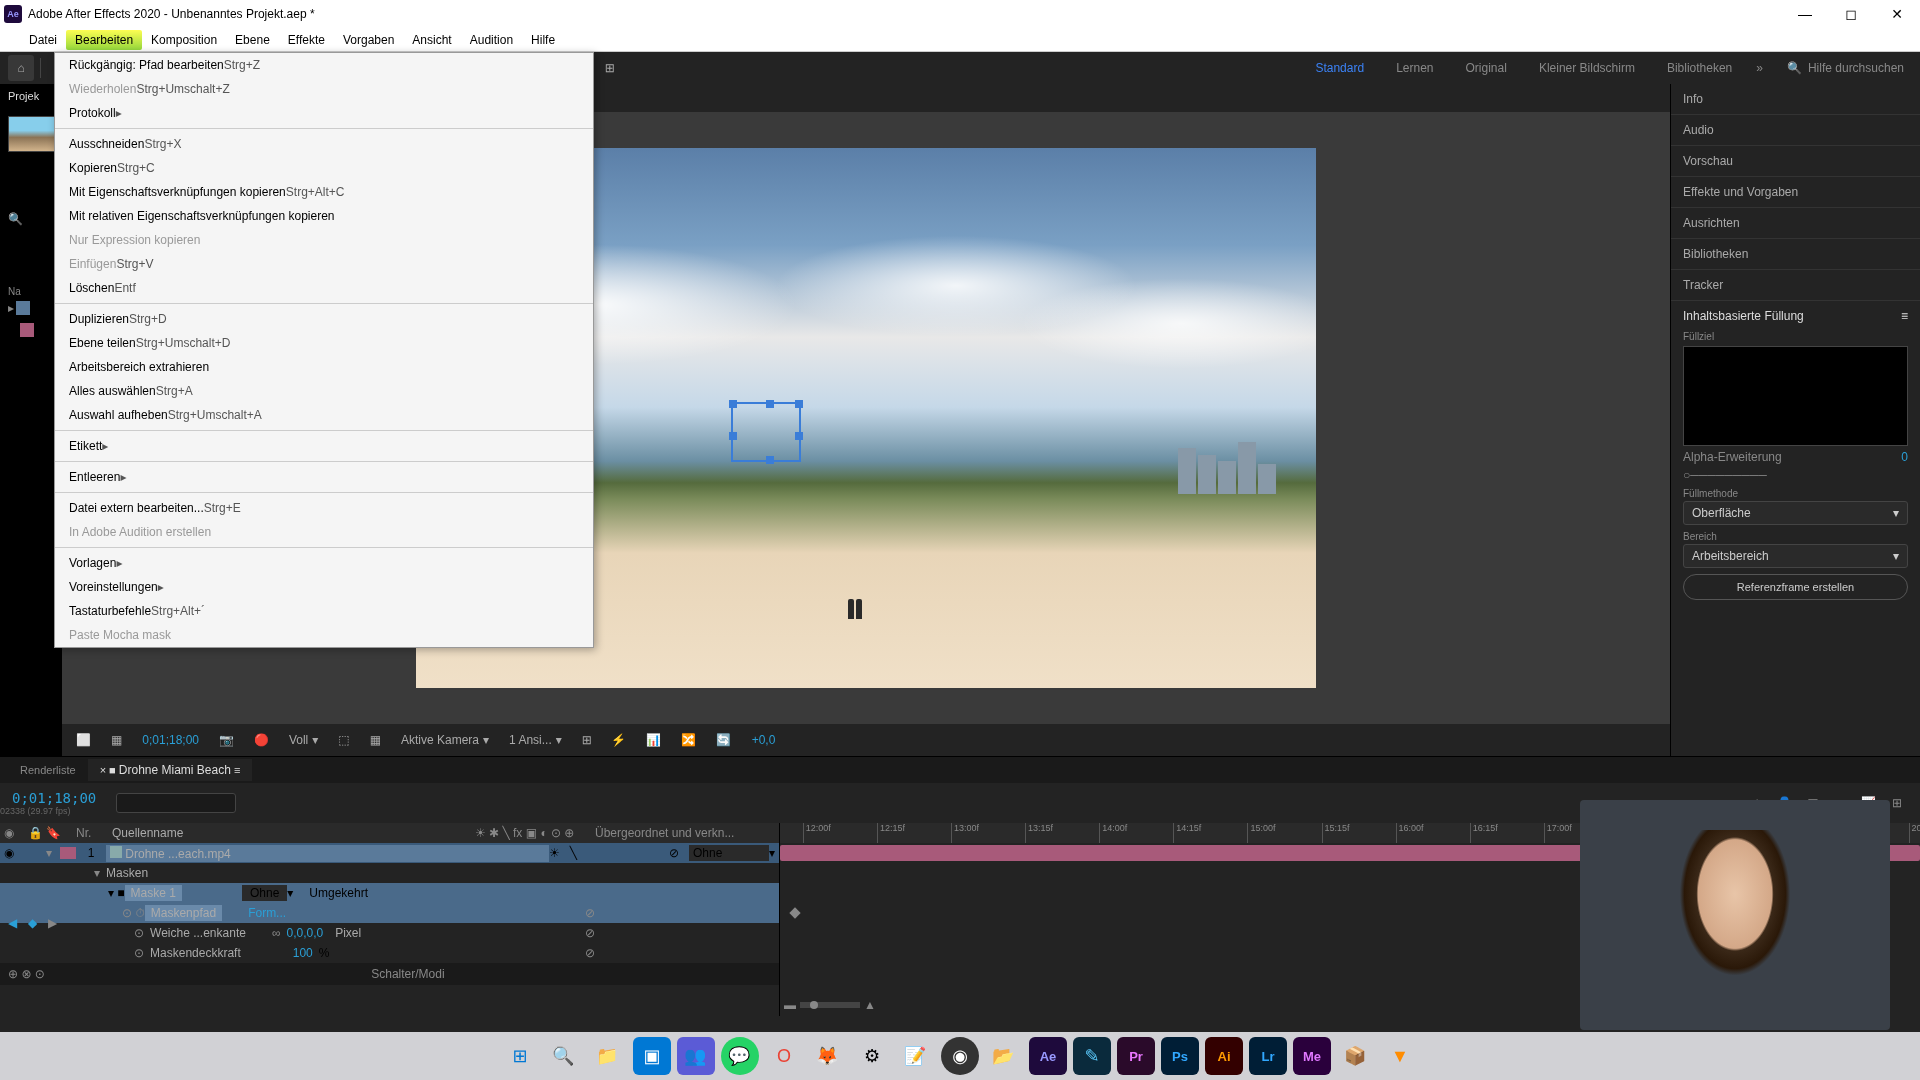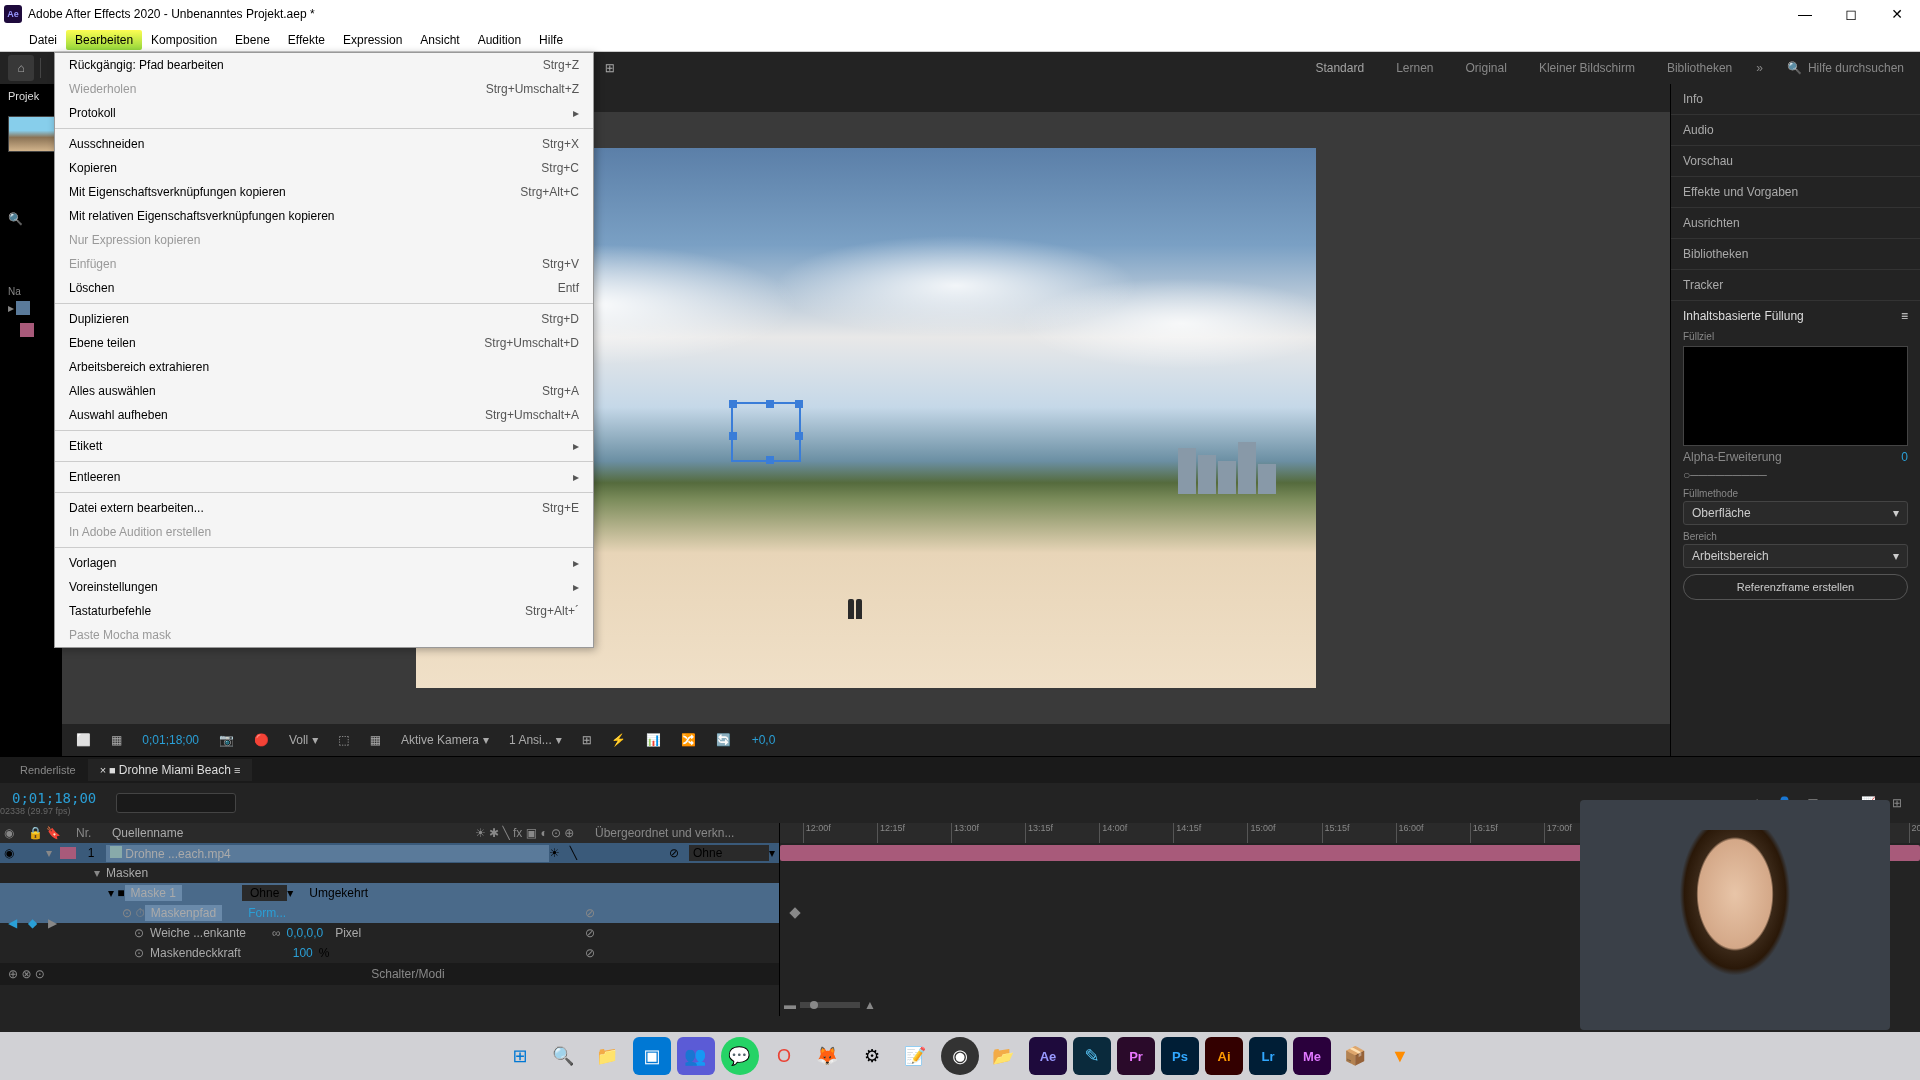--- a/index.html
+++ b/index.html
@@ -12,34 +12,34 @@
 .win-controls{position:absolute;right:0;top:0;display:flex}
 .win-btn{width:46px;height:28px;display:flex;align-items:center;justify-content:center;color:#000;font-size:14px}
 
 
 .menubar{height:24px;background:#fff;display:flex;align-items:center;padding:0 20px;border-bottom:1px solid #ccc}
 .menu-item{padding:3px 9px;color:#000;font-size:12px;cursor:pointer;position:relative}
 .menu-item.active{background:linear-gradient(180deg,#fdfd52 0%,#95d83c 100%);border-radius:2px}
 
 
 .dropdown{position:absolute;top:52px;left:54px;width:540px;background:#f5f5f5;border:1px solid #999;box-shadow:2px 2px 8px rgba(0,0,0,.3);z-index:1000}
-.dd-item{display:flex;justify-content:space-between;padding:5px 14px;color:#000;font-size:12px;cursor:pointer}
+.dd-item{display:flex;justify-content:flex-start;padding:5px 14px;color:#000;font-size:12px;cursor:pointer}
 .dd-item.disabled{color:#999}
 .dd-sep{height:1px;background:#ccc;margin:3px 0}
 .dd-arrow::after{content:'▸';color:#555;margin-left:auto}
 .dd-shortcut{color:#555}
 
 
 .toolbar{height:32px;background:#232323;display:flex;align-items:center;padding:0 8px;gap:4px;position:relative}
 .tool-btn{width:26px;height:26px;display:flex;align-items:center;justify-content:center;color:#aaa;border-radius:3px}
 .tool-btn.home{background:#383838}
 .tool-sep{width:1px;height:20px;background:#444;margin:0 2px}
 .toolbar-right{margin-left:auto;display:flex;align-items:center;gap:16px}
 .workspace-link{color:#888;font-size:12px;padding:4px 8px}
-.workspace-link.active{color:#a3a3a3}
+.workspace-link.active{color:#3b82f6}
 .search-box{display:flex;align-items:center;gap:6px;color:#888;padding:4px 8px}
 
 
 .main{display:flex;height:672px}
 .left-col{width:62px;background:#000000;border-right:1px solid #000}
 .project-thumb{width:48px;height:36px;margin:8px;background:linear-gradient(180deg,#87ceeb 0%,#87ceeb 40%,#8b7355 60%,#d2b48c 100%);border:1px solid #444}
 
 
 .viewer-col{flex:1;background:#232323;display:flex;flex-direction:column}
 .viewer-tabs{height:28px;display:flex;align-items:center;padding:0 8px;gap:24px;background:#232323}
@@ -132,21 +132,21 @@
     <div class="win-btn">✕</div>
   </div>
 </div>
 
 <div class="menubar">
   <div class="menu-item">Datei</div>
   <div class="menu-item active">Bearbeiten</div>
   <div class="menu-item">Komposition</div>
   <div class="menu-item">Ebene</div>
   <div class="menu-item">Effekte</div>
-  <div class="menu-item">Expression</div>
+  <div class="menu-item">Vorgaben</div>
   <div class="menu-item">Ansicht</div>
   <div class="menu-item">Audition</div>
   <div class="menu-item">Hilfe</div>
 </div>
 
 <div class="toolbar">
   <div class="tool-btn home">⌂</div>
   <div class="tool-sep"></div>
   <div class="tool-btn">▸</div>
   <div class="tool-btn">✋</div>

